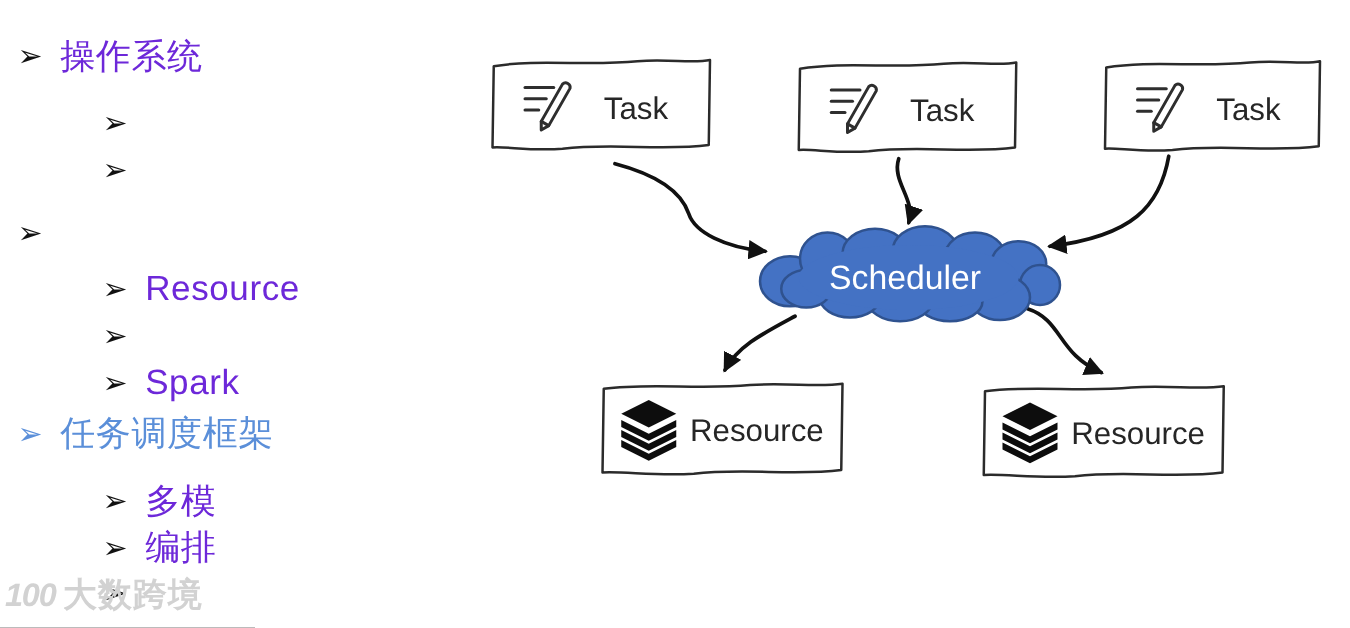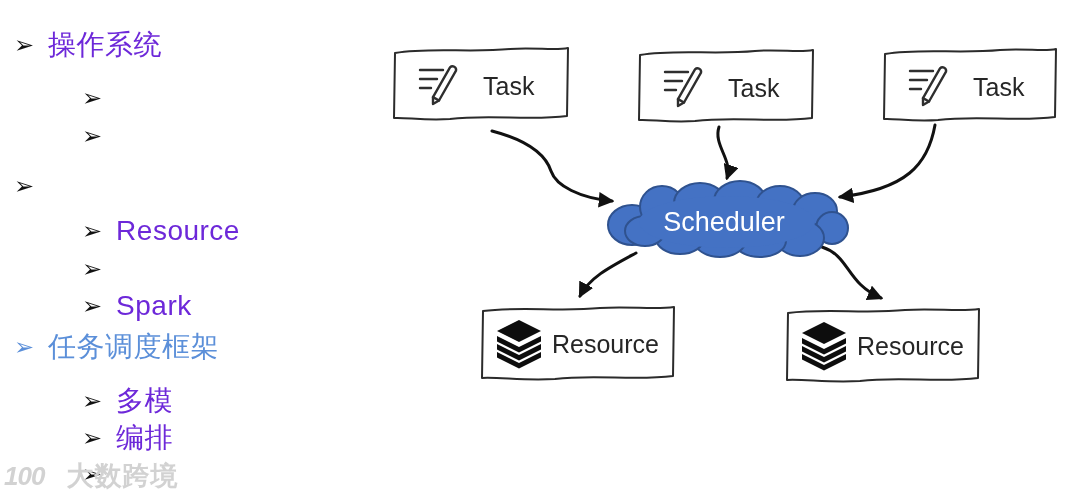--- a/index.html
+++ b/index.html
@@ -28,21 +28,21 @@
   .diagram{position:absolute;left:380px;top:15px;}
   .sketch-box{fill:#ffffff;stroke:#2b2b2b;stroke-width:2;stroke-linejoin:round;}
   .node-label{font-size:25px;fill:#262626;font-family:"Liberation Sans","DejaVu Sans",sans-serif;}
   .cloud-label{font-size:27px;fill:#ffffff;text-anchor:middle;font-family:"Liberation Sans","DejaVu Sans",sans-serif;}
   .arrow{fill:none;stroke:#111;stroke-width:3;stroke-linecap:round;}
   .pencil{fill:none;stroke:#2e2e2e;stroke-width:2.4;stroke-linecap:round;stroke-linejoin:round;}
   .layers{fill:#0d0d0d;}
   
   .watermark{
     position:absolute;left:4px;top:458px;
-    display:flex;align-items:center;gap:22px;
+    display:flex;align-items:center;gap:6px;
     color:#cfcfcf;user-select:none;
   }
   .wm-icon{
     font-size:26px;font-weight:700;font-style:italic;
     letter-spacing:-1px;color:#d2d2d2;
   }
   .wm-label{
     font-size:27px;font-weight:700;letter-spacing:1px;color:#d2d2d2;
   }
 </style>

